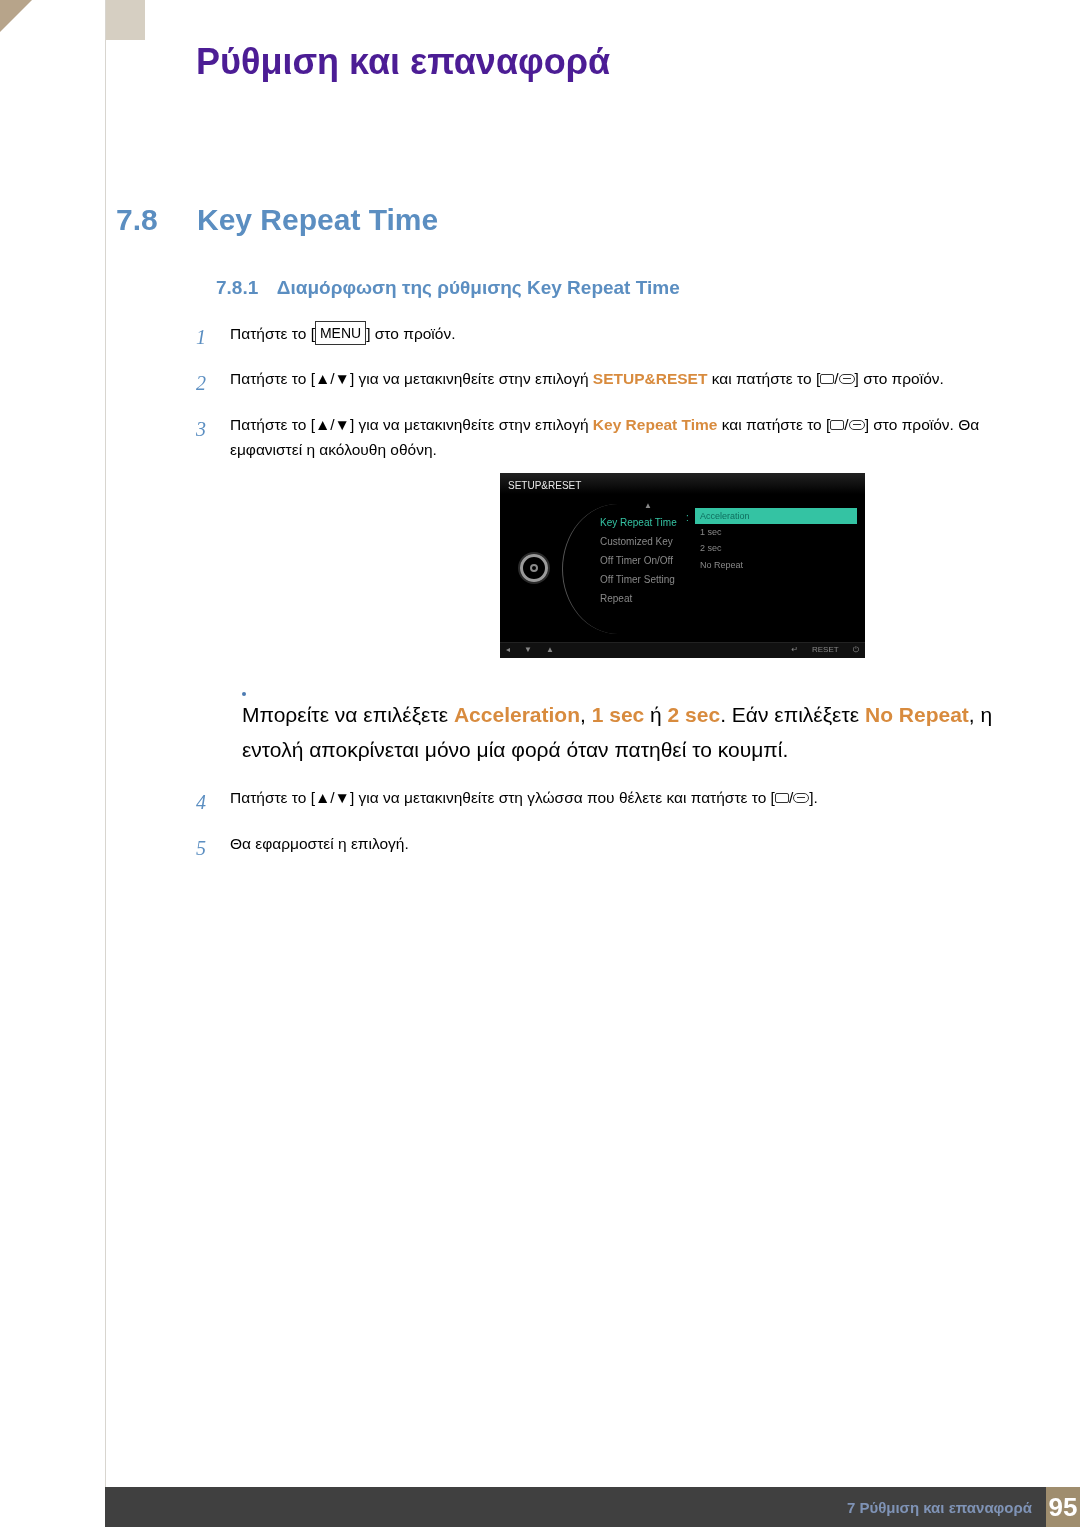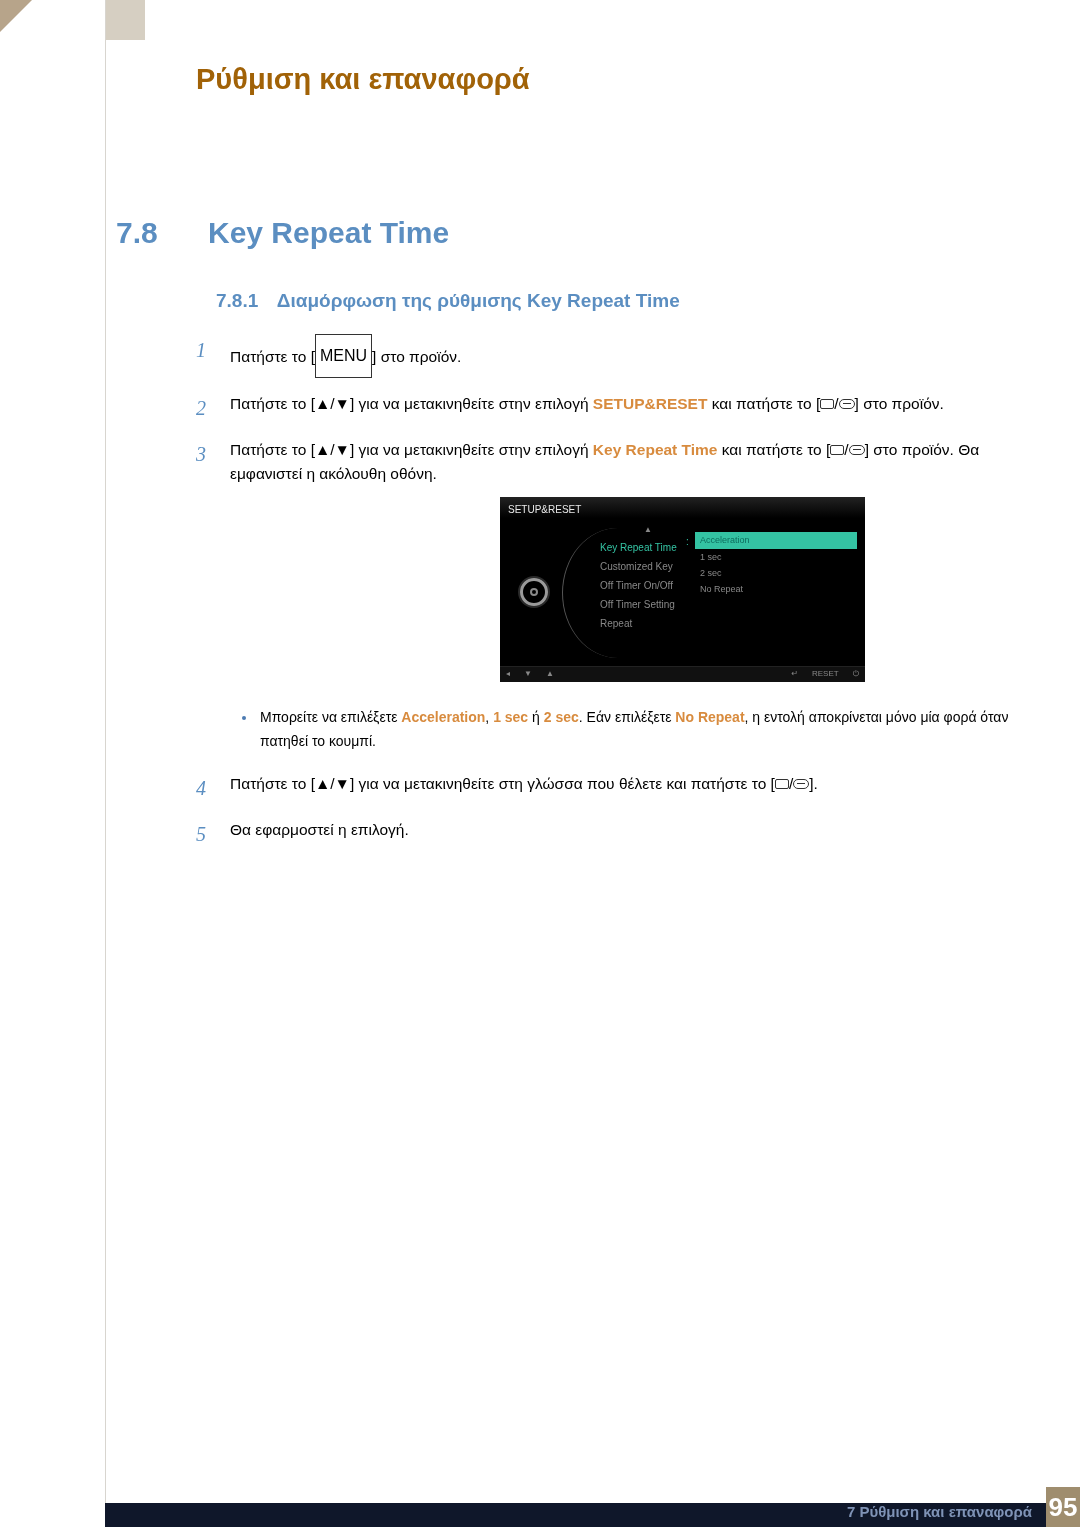--- a/index.html
+++ b/index.html
@@ -30,35 +30,35 @@
   }
   .tab-box {
     position: absolute;
     top: 0;
     left: 105px;
     width: 40px;
     height: 40px;
     background: #d6cfc2;
   }
   .chapter-title {
-    color: #a16207;
-    font-weight: bold;
-    font-size: 29px;
+    color: #4c1d95;
+    font-weight: bold;
+    font-size: 36px;
     margin-left: 90px;
-    margin-top: 23px;
+    margin-top: 1px;
   }
   .content {
     margin-top: 120px;
     padding-left: 10px;
     padding-right: 60px;
   }
   .section-row {
     display: flex;
     align-items: flex-end;
-    gap: 32px;
+    gap: 21px;
     margin-bottom: 40px;
   }
   .section-num {
     color: #5b8ec1;
     font-weight: bold;
     font-size: 30px;
     min-width: 60px;
   }
   .section-title {
     color: #5b8ec1;
@@ -93,22 +93,22 @@
     font-style: italic;
     font-size: 20px;
     font-family: Georgia, serif;
     min-width: 18px;
   }
   .step-body { flex: 1; }
   .orange { color: #d88b3e; font-weight: bold; }
   .inline-box {
     display: inline-block;
     border: 1px solid #333;
-    padding: 8px 4px;
-    font-size: 16px;
+    padding: 0 4px;
+    font-size: 14px;
     vertical-align: 1px;
   }
   .icon-box {
     display: inline-block;
     border: 1.3px solid #333;
     border-radius: 2px;
     width: 14px; height: 10px;
     vertical-align: 0;
   }
   .icon-enter {
@@ -125,23 +125,24 @@
     left:3px; right:3px; top:3px;
     height:1.3px; background:#333;
   }
   .bullet-sub {
     margin-left: 126px;
     margin-top: 14px;
     margin-bottom: 18px;
   }
   .bullet-row {
     display: flex;
-    gap: 14px;
-    font-size: 14px;
+    gap: 1px;
+    font-size: 21px;
     line-height: 1.7;
+    flex-direction: column;
   }
   .dot {
     width: 4px; height: 4px;
     background: #4c7bb2;
     border-radius: 50%;
     margin-top: 10px;
     flex-shrink: 0;
   }
   
   .osd-wrap {
@@ -244,28 +245,28 @@
     position: absolute;
     bottom: 0;
     left: 105px;
     right: 0;
     height: 40px;
     display: flex;
     align-items: stretch;
   }
   .footer-bar {
     flex: 1;
-    background: #0f172a;
-    display: flex;
+    background: #404040;
+    display: flex;
+    align-items: center;
     justify-content: flex-end;
     padding-right: 14px;
     color: #7f93b6;
     font-weight: bold;
     font-size: 15px;
-    margin-top: 16px;
   }
   .footer-pagenum {
     width: 34px;
     background: #9f8d6e;
     color: #fff;
     font-weight: bold;
     font-size: 26px;
     display: flex;
     align-items: center;
     justify-content: center;

